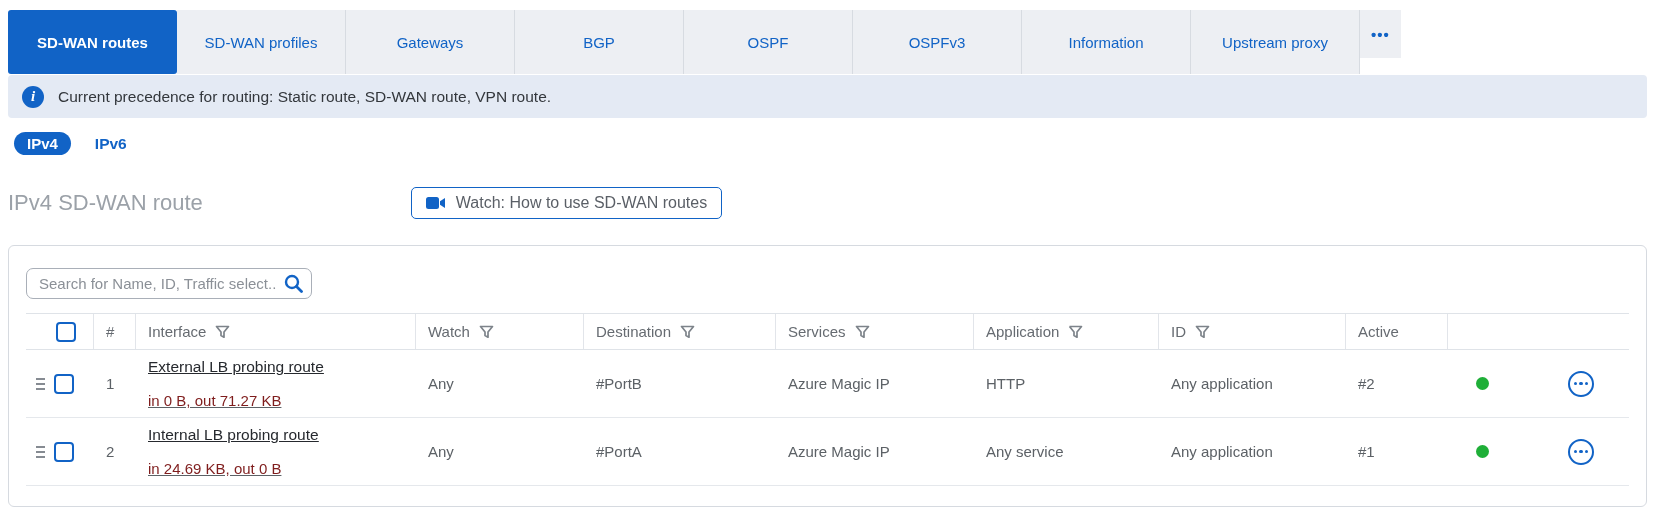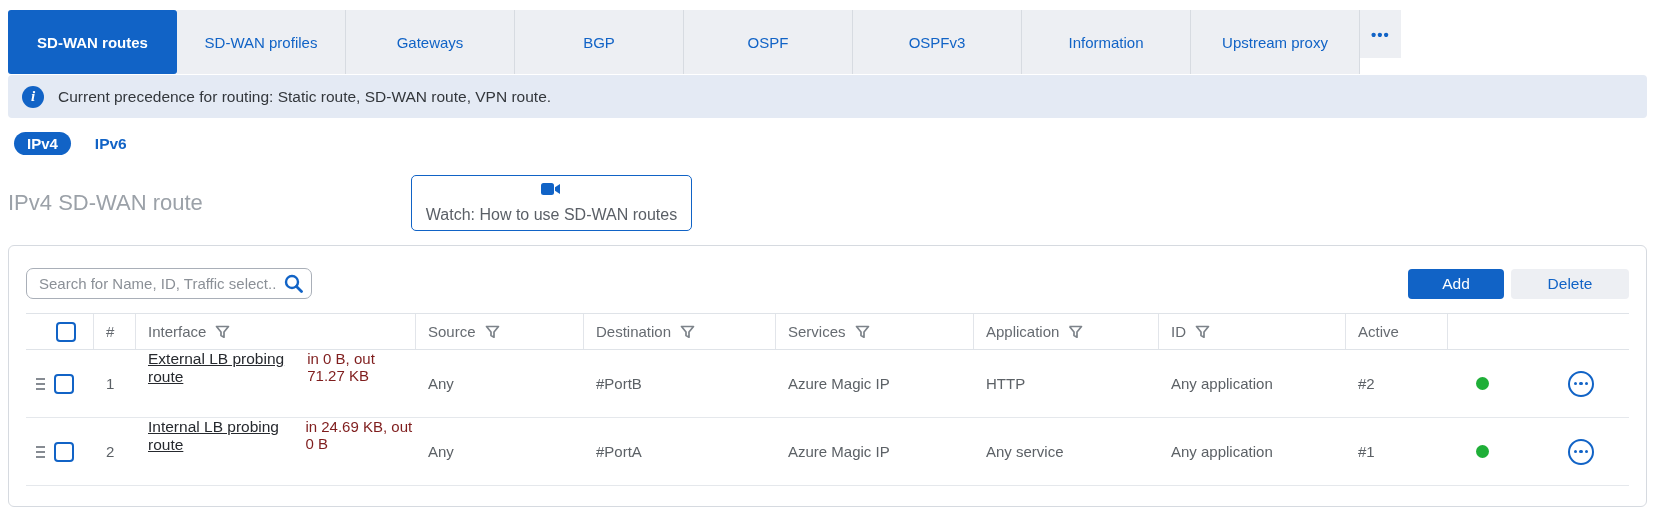--- a/index.html
+++ b/index.html
@@ -28,21 +28,21 @@
   .ip-toggle { margin:14px 0 0 14px; display:flex; align-items:center; gap:24px; }
   .ip-pill { background:#1163c6; color:#fff; font-weight:bold; font-size:15px;
              border-radius:12px; padding:3px 13px; cursor:pointer; }
   .ip-plain { color:#1163c6; font-weight:bold; font-size:15.5px; cursor:pointer; }
 
   
   .heading-row { display:flex; align-items:center; margin:30px 0 0 8px; height:36px; }
   .page-heading { color:#9ba1a8; font-size:22px; font-weight:400; }
   .watch-btn { margin-left:208px; display:flex; align-items:center; gap:10px;
                border:1px solid #1163c6; border-radius:5px; background:#fff;
-               padding:6px 14px; color:#5a5f66; font-size:16px; cursor:pointer;flex-direction:column; }
+               padding:6px 14px; color:#5a5f66; font-size:16px; cursor:pointer; }
 
   
   .card { margin:24px 8px 0 8px; border:1px solid #d6dae0; border-radius:6px;
           background:#fff; padding:22px 17px 0 17px; height:262px; }
   .toolbar { display:flex; align-items:center; }
   .search-wrap { position:relative; width:286px; }
   .search-input { width:286px; height:31px; border:1px solid #a9afb8; border-radius:7px;
                   padding:0 34px 0 12px; font-size:15px; color:#3a3f44;
                   font-family:"Liberation Sans", sans-serif; outline:none; }
   .search-input::placeholder { color:#8b9097; }
@@ -55,21 +55,21 @@
 
   .grid-row { display:grid; grid-template-columns:68px 42px 280px 168px 192px 198px 185px 187px 102px 85px 1fr; }
   .thead { margin-top:14px; border-top:1px solid #dfe3e8; border-bottom:1px solid #dfe3e8; height:37px; }
   .th { display:flex; align-items:center; gap:9px; padding-left:12px; color:#666b71;
         font-size:15px; border-right:1px solid #e2e5ea; }
   .th:last-child { border-right:none; }
   .th.sel { padding-left:30px; }
   .trow { height:68px; border-bottom:1px solid #e5e8ec; }
   .td { display:flex; align-items:center; padding-left:12px; color:#5c6166; font-size:15px; }
   .td.sel { gap:9px; padding-left:10px; }
-  .name-cell { flex-direction:row; align-items:flex-start; justify-content:center; gap:16px; }
+  .name-cell { flex-direction:column; align-items:flex-start; justify-content:center; gap:16px;text-decoration:underline; }
   .route-link { color:#26292e; font-size:15.5px; text-decoration:underline; cursor:pointer; }
   .route-stats { color:#7f1d1d; font-size:15px; }
 
   .checkbox { width:20px; height:20px; border:2px solid #1163c6; border-radius:4px;
               background:#fff; cursor:pointer; flex:0 0 20px; }
   .drag-handle { display:flex; flex-direction:column; gap:3px; cursor:grab; }
   .drag-handle i { display:block; width:9px; height:2px; background:#868b92; }
   .status-dot { width:13px; height:13px; border-radius:50%; background:#1faf38; margin-left:16px; }
   .td.actions { justify-content:center; padding-left:0; }
   .action-ellipsis { width:26px; height:26px; border:2px solid #1163c6; border-radius:50%;
@@ -121,39 +121,35 @@
   <div class="toolbar">
     <div class="search-wrap">
       <input class="search-input" type="text" placeholder="Search for Name, ID, Traffic select..." style="">
       <span class="search-icon">
         <svg width="19" height="19" viewBox="0 0 19 19">
             <circle cx="8" cy="8" r="6" fill="none" stroke="#1163c6" stroke-width="2.4"></circle>
             <line x1="12.5" y1="12.5" x2="17.5" y2="17.5" stroke="#1163c6" stroke-width="2.8" stroke-linecap="round"></line>
           </svg>
       </span>
     </div>
-    <div class="btns">
-      <button class="btn-add">Add</button>
-      <button class="btn-delete">Delete</button>
-    </div>
   </div>
 
   <div class="grid-row thead">
     <div class="th sel">
         <span class="checkbox"></span>
       </div>
     <div class="th">#</div>
     <div class="th">
         <span>Interface</span>
       <svg class="funnel" width="15" height="14" viewBox="0 0 15 14">
           <path d="M1.5 1.5h12L9 7v5.2L6 10.5V7L1.5 1.5z" fill="none" stroke="#7d838a" stroke-width="1.7" stroke-linejoin="round"></path>
         </svg>
       </div>
     <div class="th">
-        <span>Source</span>
+        <span>Watch</span>
       <svg class="funnel" width="15" height="14" viewBox="0 0 15 14">
           <path d="M1.5 1.5h12L9 7v5.2L6 10.5V7L1.5 1.5z" fill="none" stroke="#7d838a" stroke-width="1.7" stroke-linejoin="round"></path>
         </svg>
       </div>
     <div class="th">
         <span>Destination</span>
       <svg class="funnel" width="15" height="14" viewBox="0 0 15 14">
           <path d="M1.5 1.5h12L9 7v5.2L6 10.5V7L1.5 1.5z" fill="none" stroke="#7d838a" stroke-width="1.7" stroke-linejoin="round"></path>
         </svg>
       </div>

